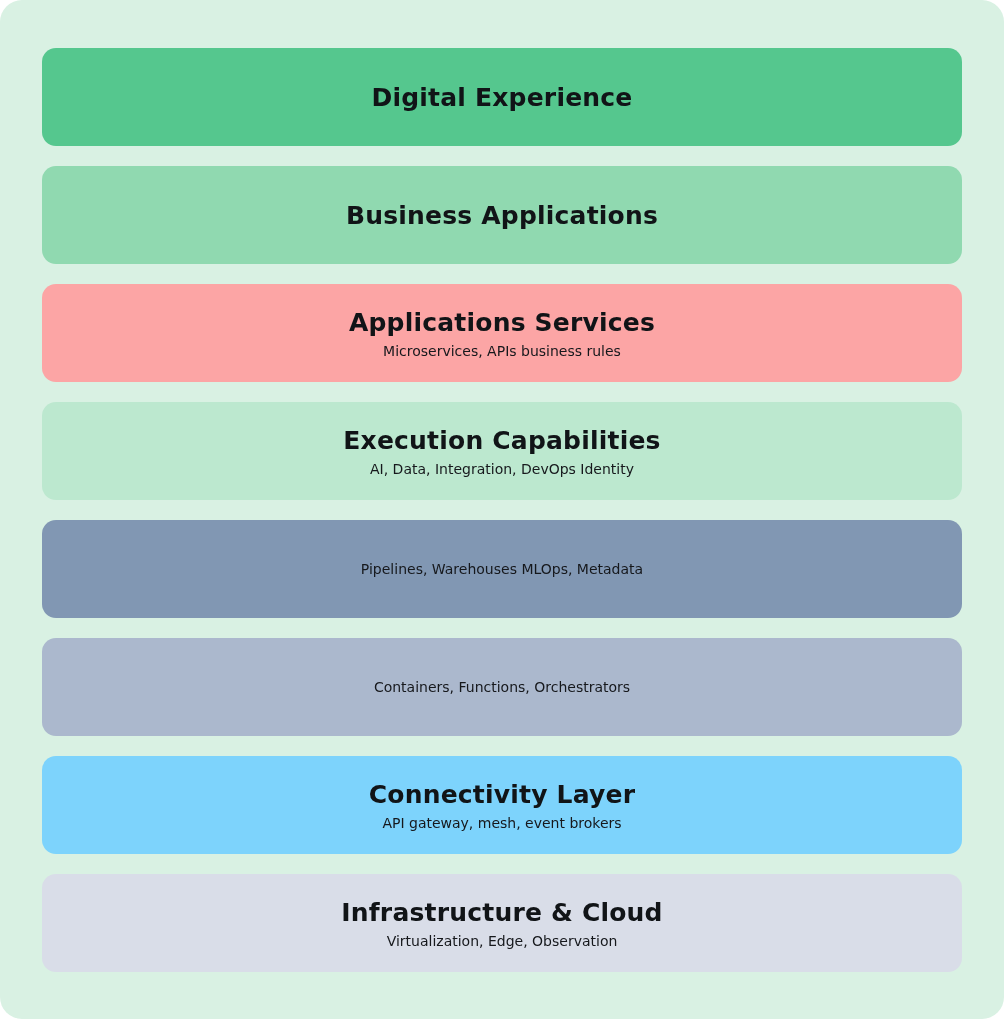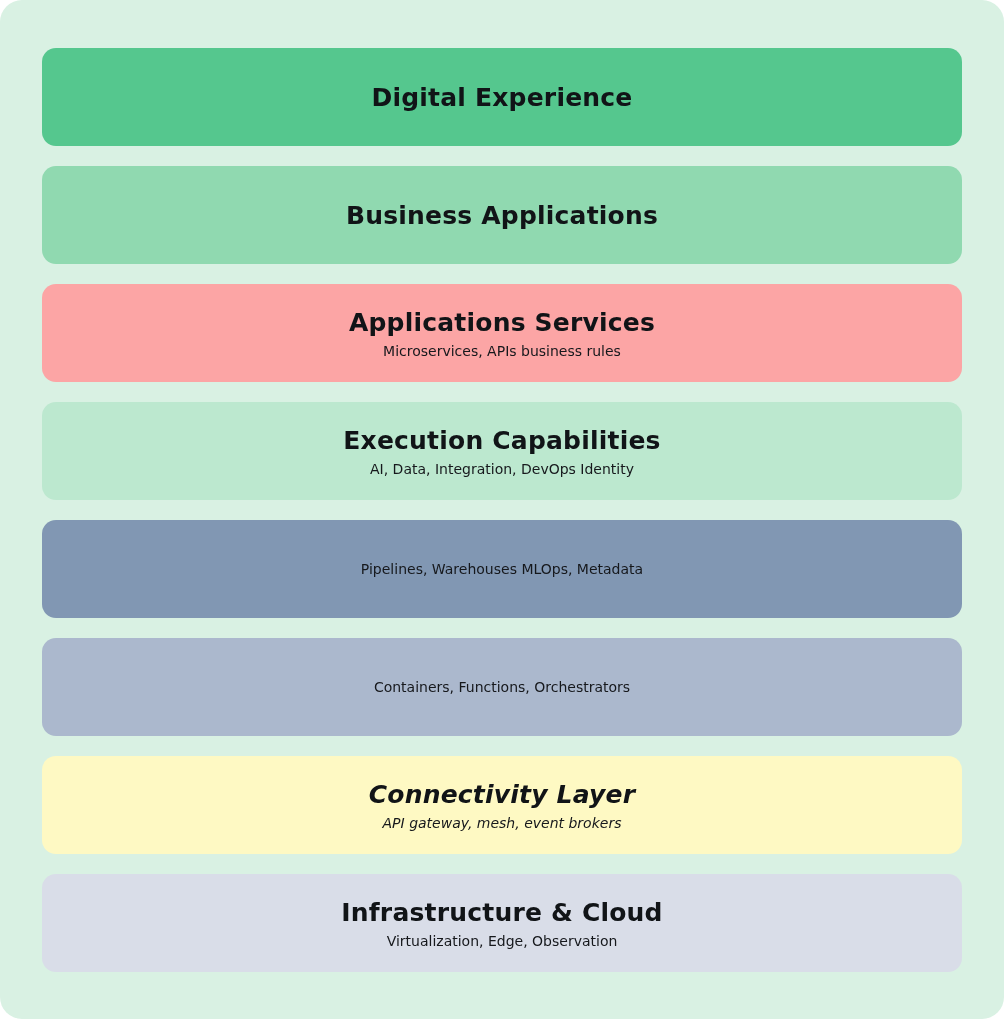--- a/index.html
+++ b/index.html
@@ -70,21 +70,21 @@
   </div>
 
   <div class="layer" style="background-color: rgb(129, 151, 179);">
     <div class="layer-subtitle">Pipelines, Warehouses MLOps, Metadata</div>
   </div>
 
   <div class="layer" style="background-color: rgb(171, 184, 205);">
     <div class="layer-subtitle">Containers, Functions, Orchestrators</div>
   </div>
 
-  <div class="layer" style="background-color: #fef9c3; font-style: italic;">
+  <div class="layer" style="background-color: #7dd3fc;">
     <div class="layer-title">Connectivity Layer</div>
     <div class="layer-subtitle">API gateway, mesh, event brokers</div>
   </div>
 
   <div class="layer" style="background-color: rgb(217, 221, 232);">
     <div class="layer-title">Infrastructure &amp; Cloud</div>
     <div class="layer-subtitle">Virtualization, Edge, Observation</div>
   </div>
 
 </div>

